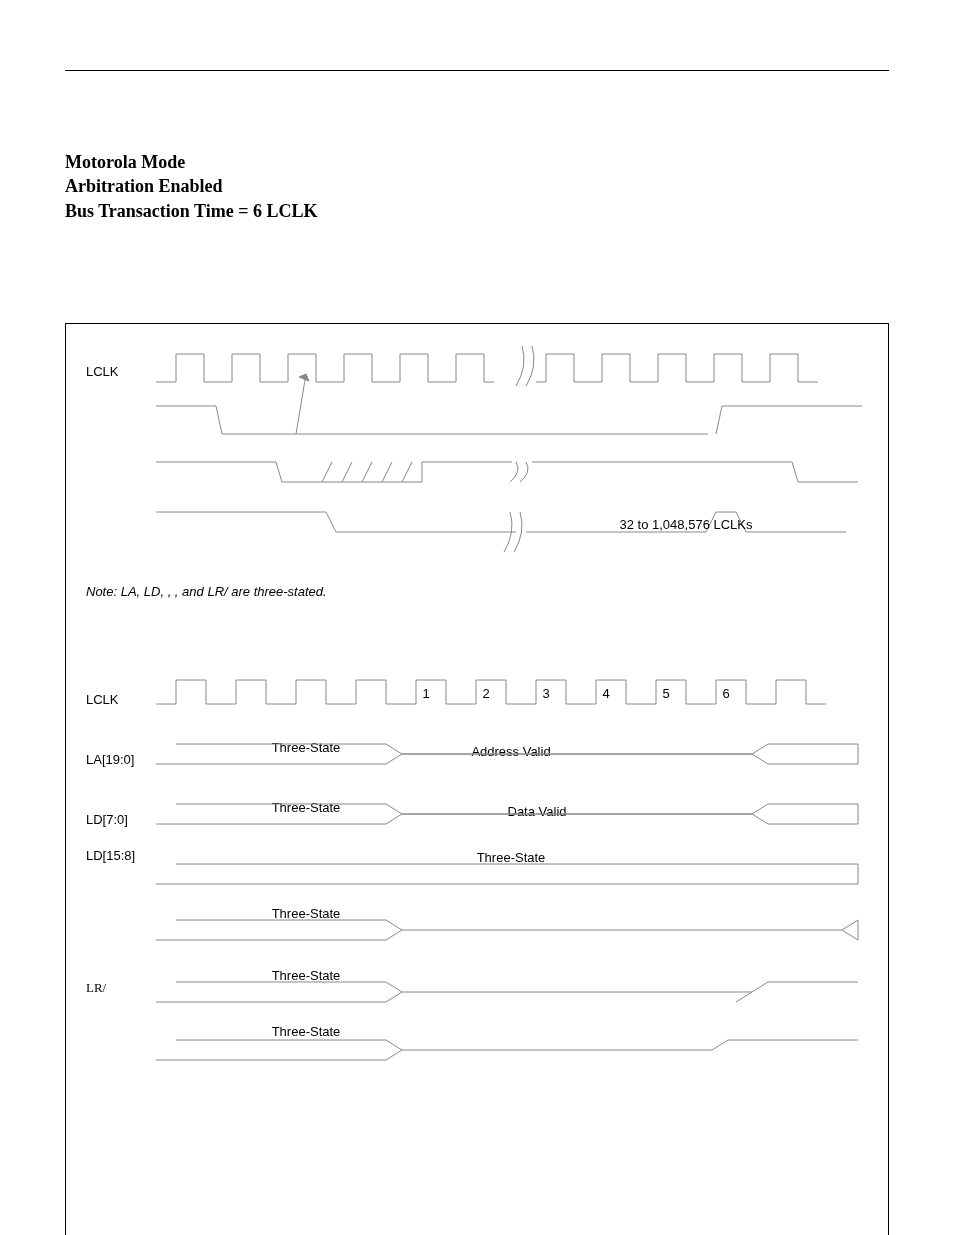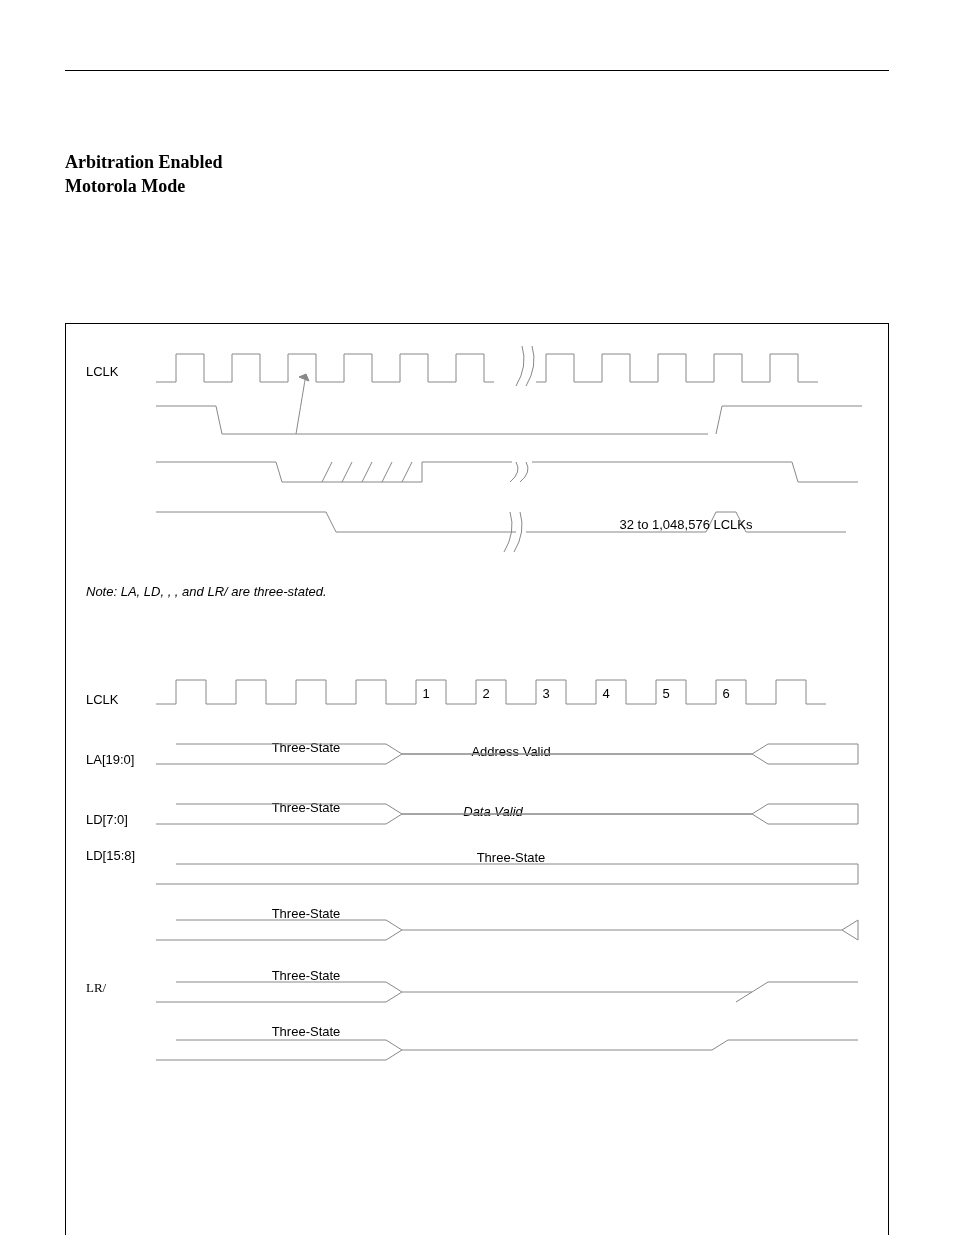--- a/index.html
+++ b/index.html
@@ -54,22 +54,23 @@
     position: absolute;
     left: 90px;
   }
 </style>
 </head>
 <body>
 
 <div class="top-rule"></div>
 
 <div class="heading">
+  <div>Motorola Mode</div>
   <div>Arbitration Enabled</div>
-  <div>Motorola Mode</div>
+  <div>Bus Transaction Time = 6 LCLK</div>
 </div>
 
 <div class="dbox">
 
   <div class="sig-label" style="top:40px;">LCLK</div>
 
   <svg class="wave" style="top:10px;" width="720" height="220">
 
     <g stroke="#888" fill="none" stroke-width="1">
 
@@ -127,21 +128,21 @@
   <div class="annot" style="left:420px; top:362px;">2</div>
   <div class="annot" style="left:480px; top:362px;">3</div>
   <div class="annot" style="left:540px; top:362px;">4</div>
   <div class="annot" style="left:600px; top:362px;">5</div>
   <div class="annot" style="left:660px; top:362px;">6</div>
 
   <div class="annot" style="left:240px; top:416px;">Three-State</div>
   <div class="annot" style="left:445px; top:420px;">Address Valid</div>
 
   <div class="annot" style="left:240px; top:476px;">Three-State</div>
-  <div class="annot" style="left:427px; top:480px;font-style:italic;">Data Valid</div>
+  <div class="annot" style="left:471px; top:480px;">Data Valid</div>
 
   <div class="annot" style="left:445px; top:526px;">Three-State</div>
 
   <div class="annot" style="left:240px; top:582px;">Three-State</div>
   <div class="annot" style="left:240px; top:644px;">Three-State</div>
   <div class="annot" style="left:240px; top:700px;">Three-State</div>
 
   <svg class="wave" style="top:340px;" width="720" height="430">
     <g stroke="#888" fill="none" stroke-width="1">
 

